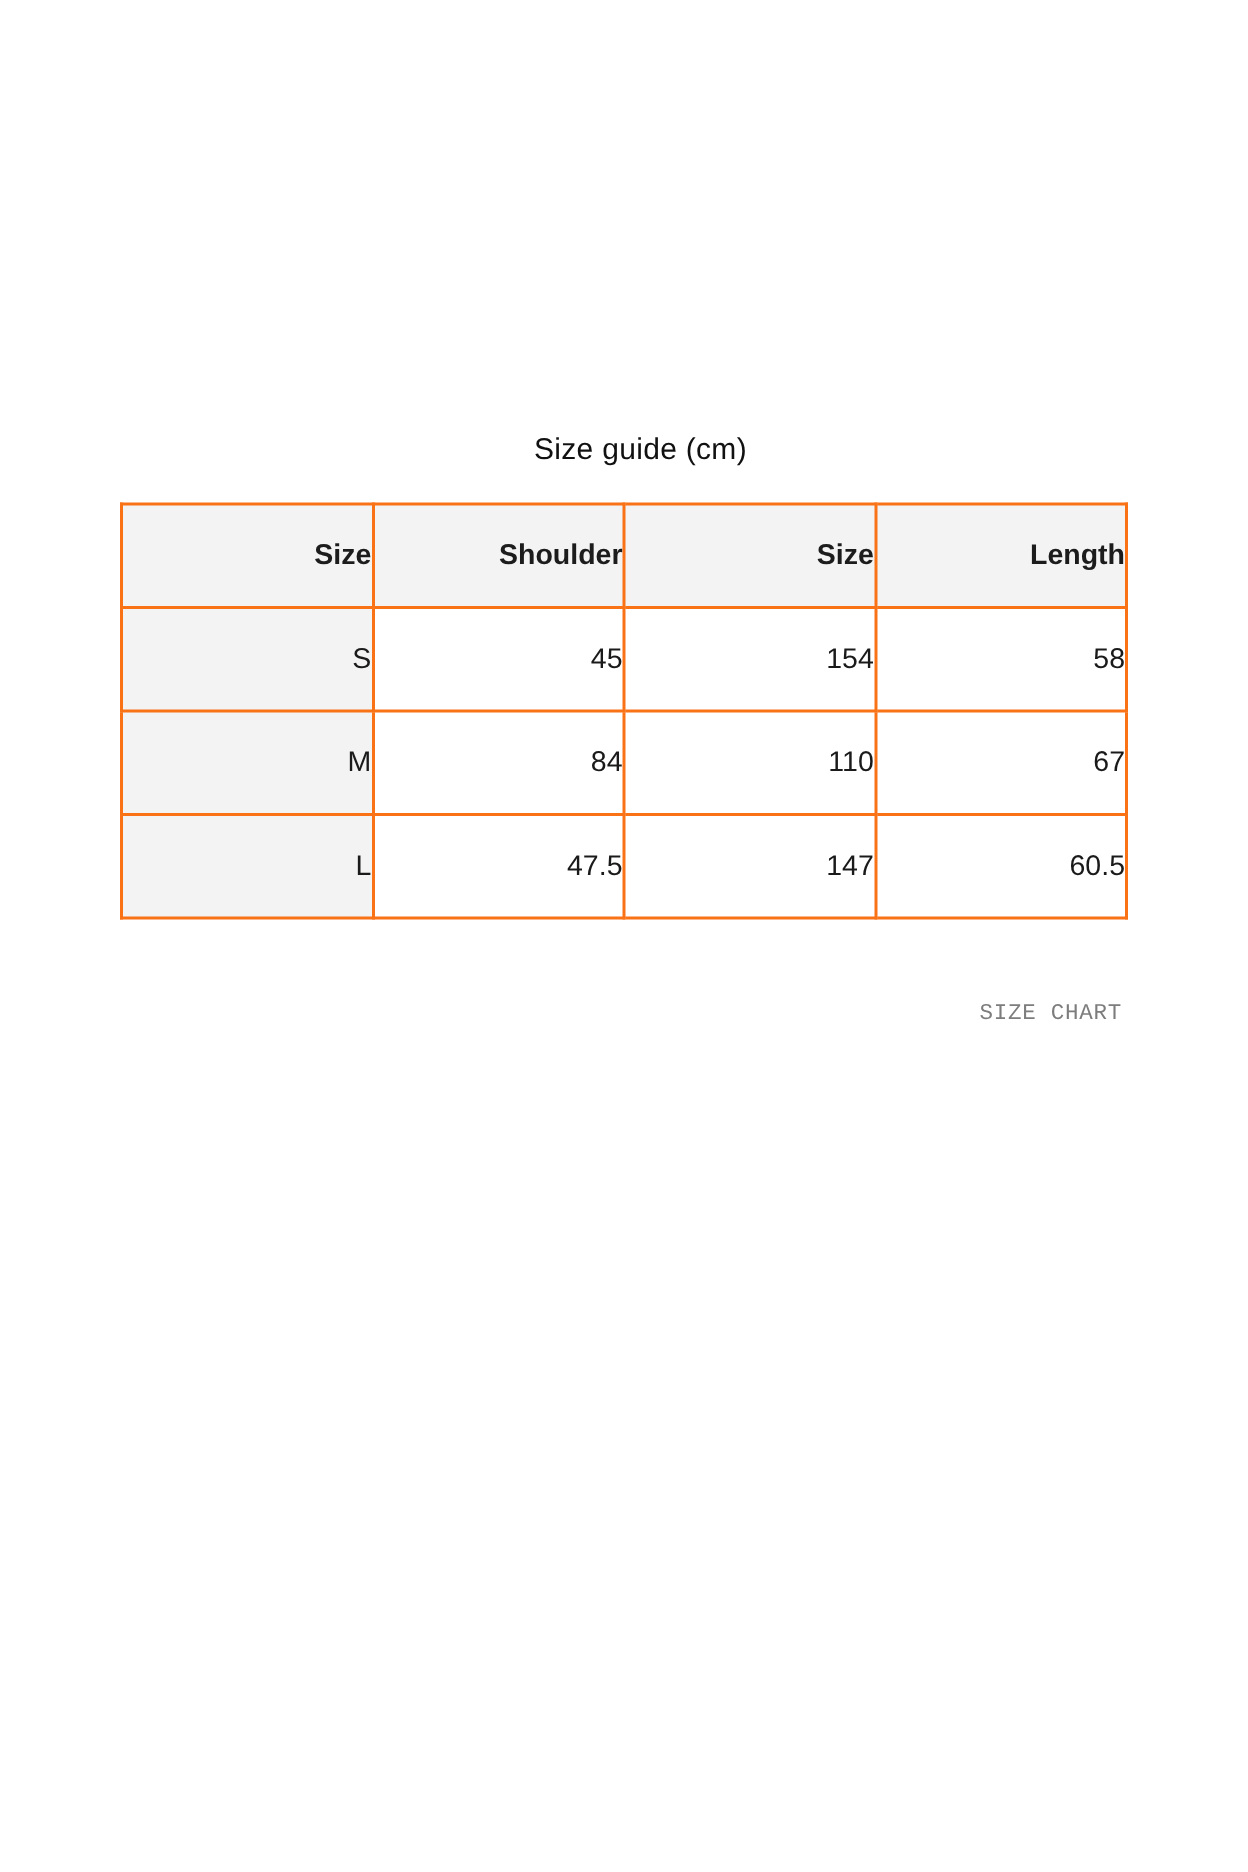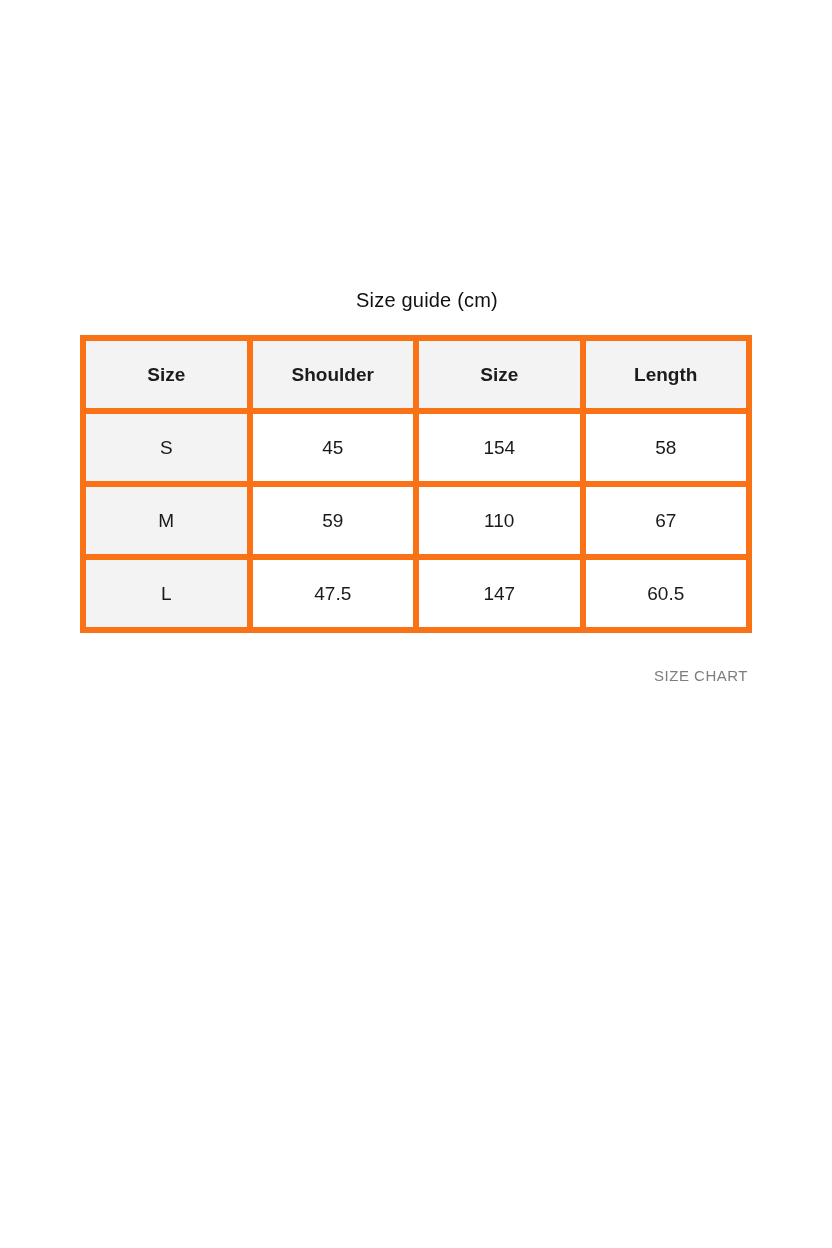--- a/index.html
+++ b/index.html
@@ -38,41 +38,41 @@
   }
   table.size-table {
     width: 100%;
     border-collapse: collapse;
     table-layout: fixed;
     font-size: 19px;
     color: #1a1a1a;
   }
   table.size-table th,
   table.size-table td {
-    border: 6px solid #f97316;
+    border: 2px solid #f97316;
     height: 67px;
-    text-align: center;
+    text-align: right;
     vertical-align: middle;
     padding: 0;
     background: #ffffff;
   }
   table.size-table thead th {
     background: #f3f3f3;
     font-weight: 600;
     color: #1c1c1c;
   }
   table.size-table tbody td.row-head {
     background: #f3f3f3;
     font-weight: 400;
   }
   .size-chart-caption {
     position: absolute;
     top: 667px;
     right: 84px;
-    font-family: Liberation Sans, sans-serif;
+    font-family: Liberation Mono, monospace;
     font-size: 15px;
     letter-spacing: 0.5px;
     color: #7d7d7d;
     font-weight: 400;
   }
 </style>
 </head>
 <body>
 
 <div class="page">
@@ -91,21 +91,21 @@
       </thead>
       <tbody>
         <tr>
           <td class="row-head">S</td>
           <td>45</td>
           <td>154</td>
           <td>58</td>
         </tr>
         <tr>
           <td class="row-head">M</td>
-          <td>59</td>
+          <td>84</td>
           <td>110</td>
           <td>67</td>
         </tr>
         <tr>
           <td class="row-head">L</td>
           <td>47.5</td>
           <td>147</td>
           <td>60.5</td>
         </tr>
       </tbody>

